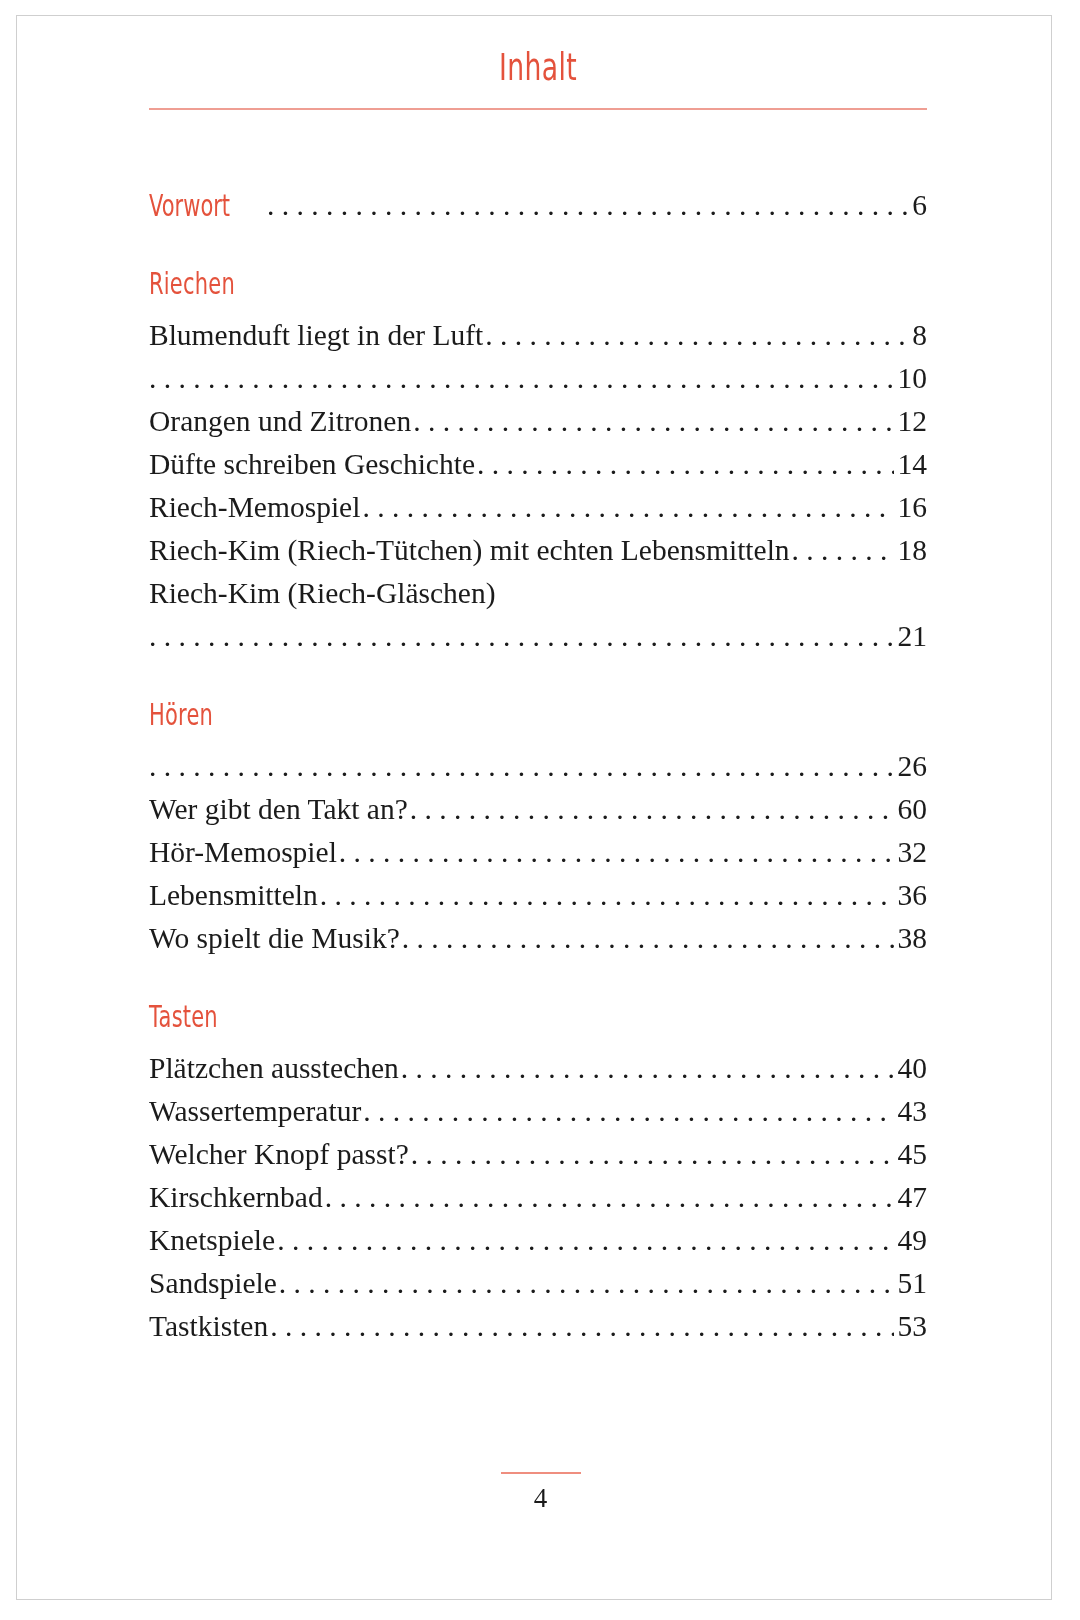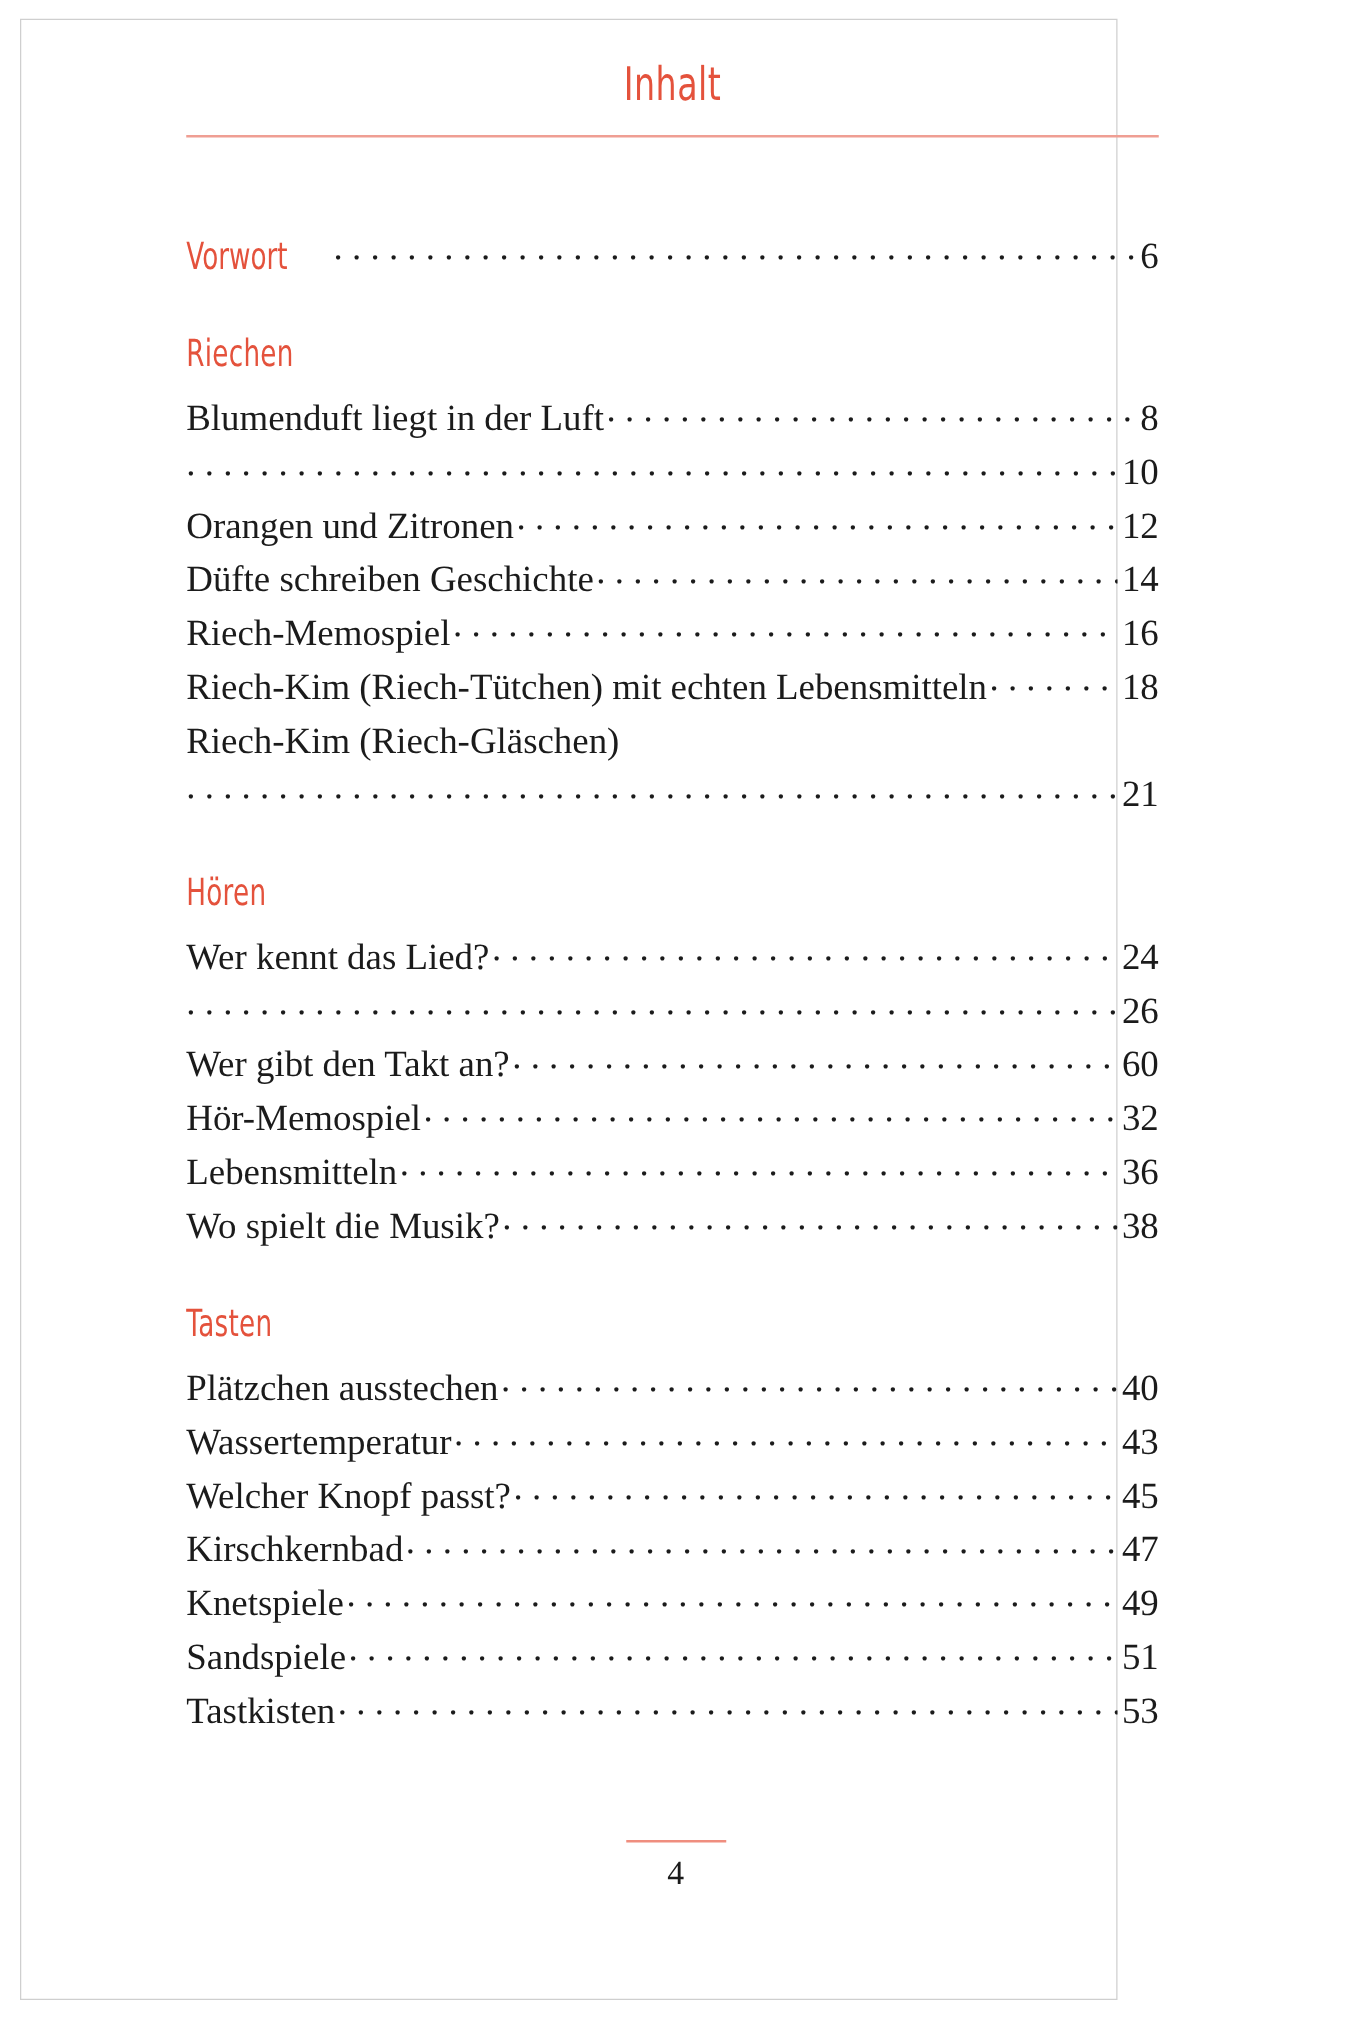--- a/index.html
+++ b/index.html
@@ -11,21 +11,21 @@
     width: 1080px;
     height: 1620px;
     font-family: "Liberation Serif", "DejaVu Serif", serif;
     overflow: hidden;
   }
 
   .page-sheet {
     position: absolute;
     left: 16px;
     top: 15px;
-    width: 878px;
+    width: 1036px;
     height: 1585px;
     background: #ffffff;
     border: 1px solid #cfcfcf;
     box-sizing: border-box;
   }
 
   .toc-body {
     position: absolute;
     left: 132px;
     top: 30px;
@@ -71,21 +71,21 @@
     transform: scaleX(0.7);
     transform-origin: left center;
     white-space: nowrap;
   }
 
   .head-spacer { height: 13px; }
 
   
   .entry {
     display: flex;
-    align-items: center;
+    align-items: flex-end;
     font-size: 29.5px;
     line-height: 43px;
     color: #1b1b1b;
     white-space: nowrap;
   }
   .entry-label {
     flex: 0 0 auto;
     padding-right: 2px;
   }
   .entry-leader {
@@ -176,24 +176,20 @@
             <span class="entry-leader"></span>
             <span class="entry-page">18</span>
           </div><div class="entry no-leader">
             <span class="entry-label">Riech-Kim (Riech-Gläschen)</span>
           </div><div class="entry">
             <span class="entry-leader"></span>
             <span class="entry-page">21</span>
           </div></div>
         <div class="section-gap"></div>
         <div class="section"><div class="section-head">Hören</div><div class="head-spacer"></div><div class="entry">
-            <span class="entry-label">Wer kennt das Lied?</span>
-            <span class="entry-leader"></span>
-            <span class="entry-page">24</span>
-          </div><div class="entry">
             <span class="entry-leader"></span>
             <span class="entry-page">26</span>
           </div><div class="entry">
             <span class="entry-label">Wer gibt den Takt an?</span>
             <span class="entry-leader"></span>
             <span class="entry-page">60</span>
           </div><div class="entry">
             <span class="entry-label">Hör-Memospiel</span>
             <span class="entry-leader"></span>
             <span class="entry-page">32</span>

